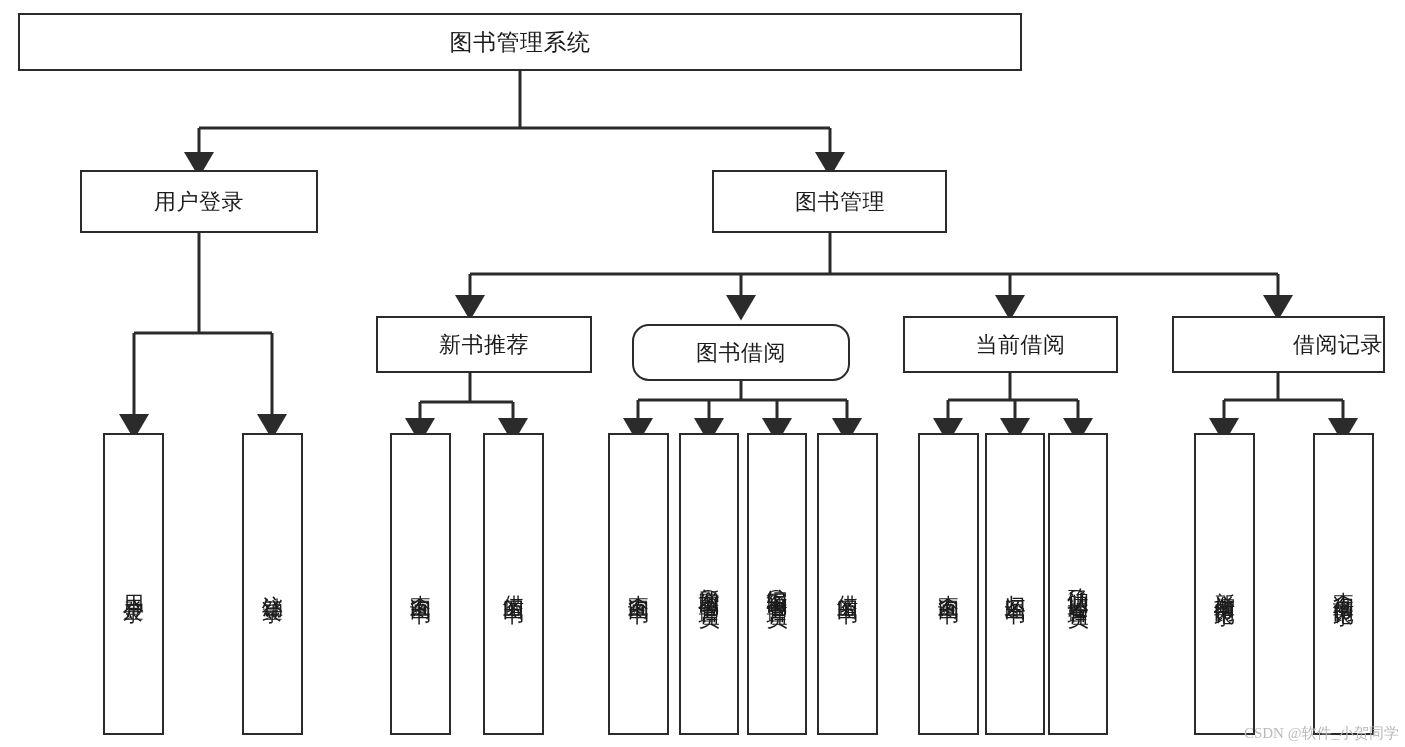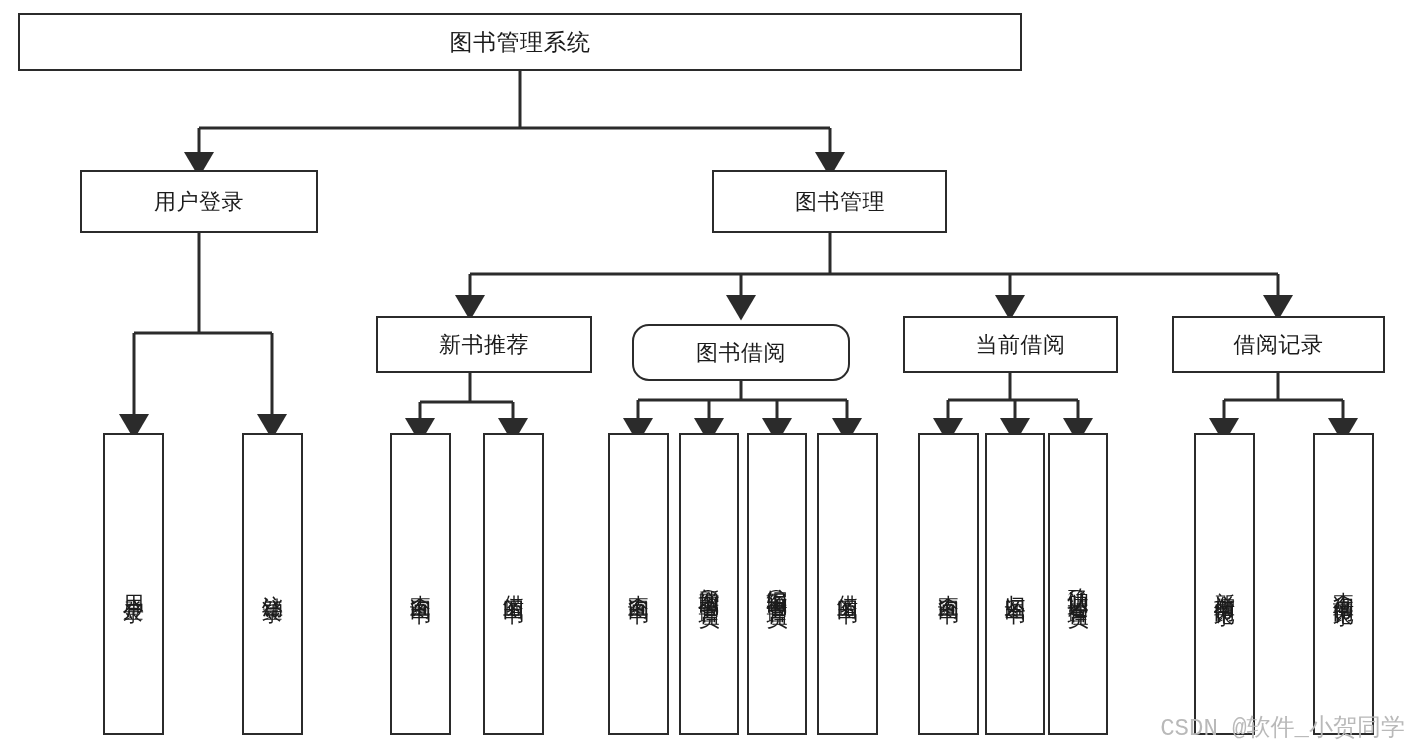--- a/index.html
+++ b/index.html
@@ -45,26 +45,26 @@
   .node-box.vertical .node-label {
     writing-mode: vertical-rl;
     text-orientation: upright;
     font-size: 21px;
     letter-spacing: 3px;
     line-height: 1.05;
   }
   .node-box.root .node-label { font-size: 23px; }
   .watermark {
     position: absolute;
-    right: 0;
+    right: 6px;
     bottom: 4px;
-    font-size: 24px;
+    font-size: 15px;
     color: #b9b9b9;
     white-space: nowrap;
-    font-family: Liberation Mono, monospace;
+    font-family: Liberation Serif, serif;
   }
 </style>
 </head>
 <body>
 
 <div id="diagram-root">
 
   <svg class="flow-svg" viewBox="0 0 1405 747">
     <defs>
       <marker id="arrow" markerWidth="9" markerHeight="10" refX="1" refY="5" orient="auto" markerUnits="strokeWidth">
@@ -128,21 +128,21 @@
 
   <div class="node-box" style="left:362px; top:316px; width:216px; height:57px;margin-left:14px;">
     <span class="node-label">新书推荐</span>
   </div>
   <div class="node-box" style="left:632px; top:324px; width:218px; height:57px;border-radius:17px;">
     <span class="node-label">图书借阅</span>
   </div>
   <div class="node-box" style="left:903px; top:316px; width:215px; height:57px;padding-left:20px;">
     <span class="node-label">当前借阅</span>
   </div>
-  <div class="node-box" style="left:1172px; top:316px; width:213px; height:57px;">
+  <div class="node-box" style="left:1172px; top:316px; width:213px; height:57px;justify-content:flex-end;">
     <span class="node-label">借阅记录</span>
   </div>
 
   <div class="node-box vertical" style="left:103px; top:433px; width:61px; height:302px;">
     <span class="node-label">用户登录</span>
   </div>
   <div class="node-box vertical" style="left:242px; top:433px; width:61px; height:302px;">
     <span class="node-label">注销登录</span>
   </div>
 

